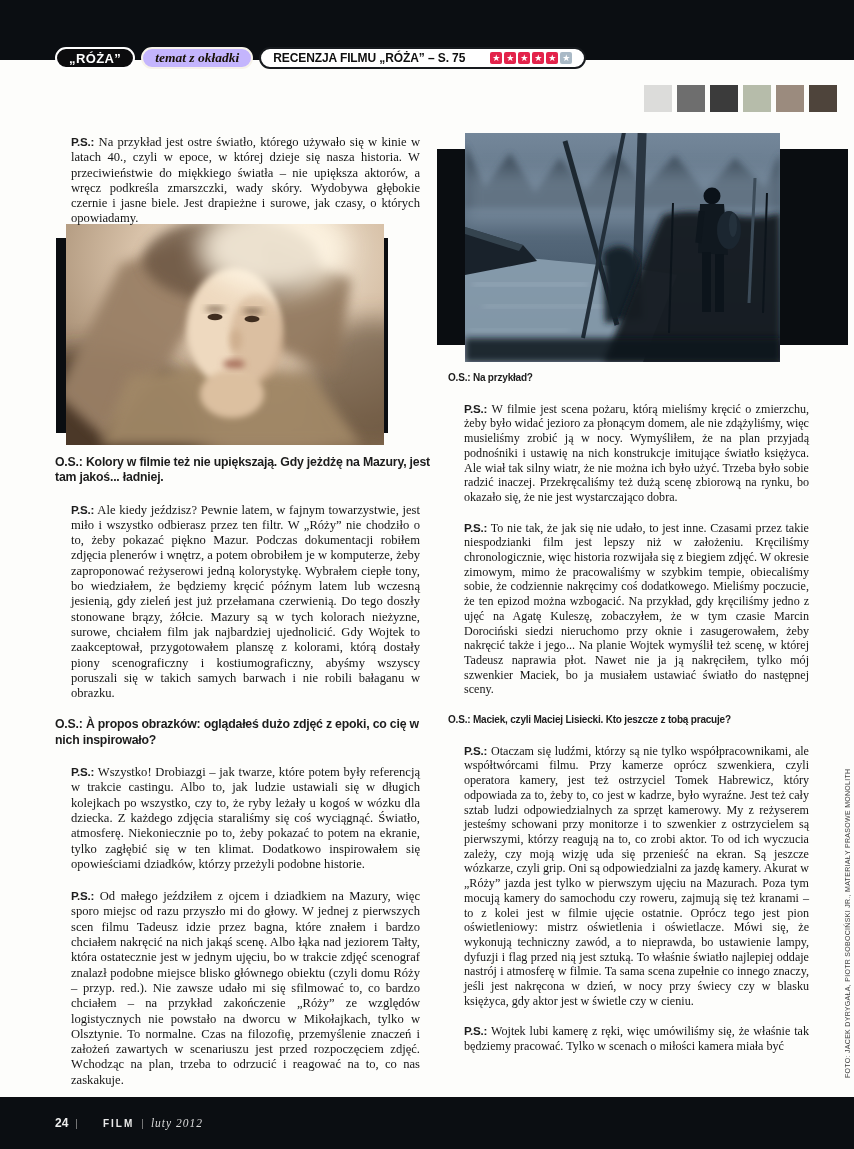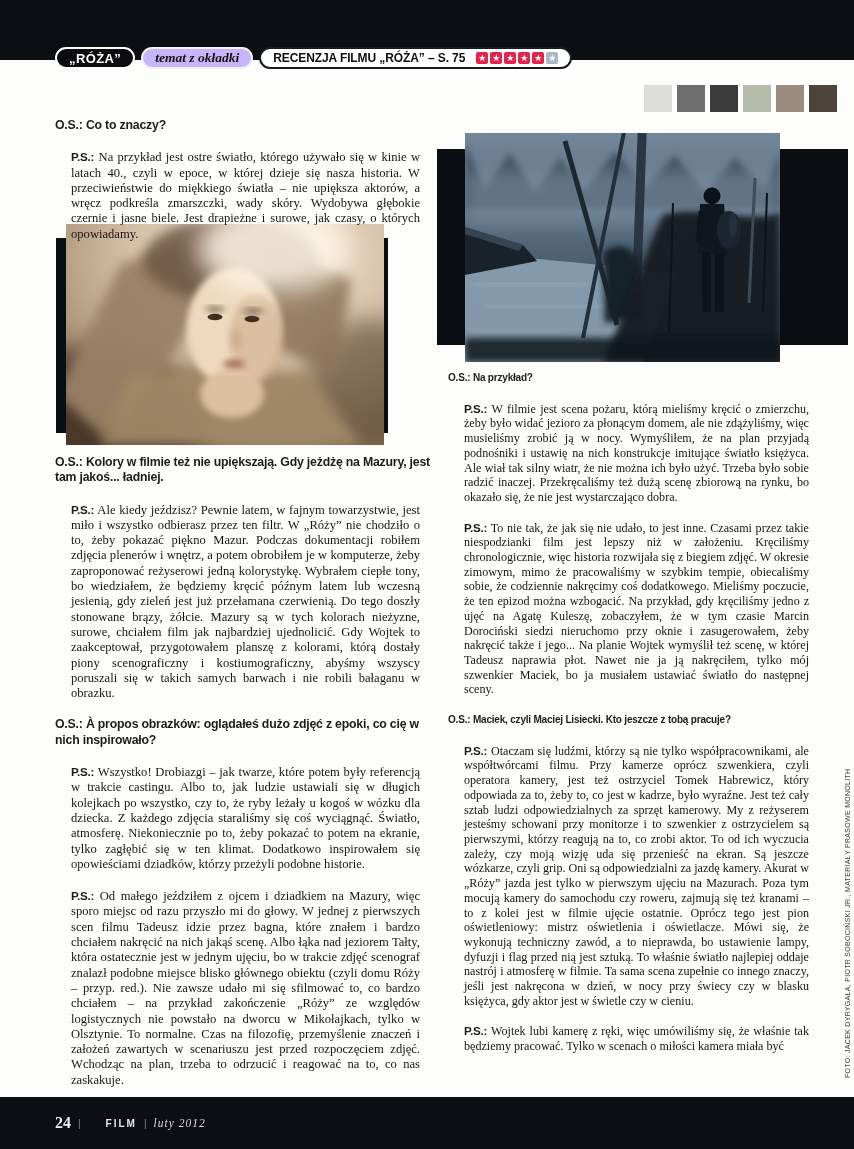--- a/index.html
+++ b/index.html
@@ -11,21 +11,21 @@
   
   .topbar { position:absolute; left:0; top:0; width:854px; height:60px; background:#0b0e12; }
   .badges { position:absolute; left:55px; top:47px; display:flex; gap:6px; height:22px; z-index:5; }
   .badge { border-radius:12px; display:flex; align-items:center; padding:0 12px;
            font-family:"Liberation Sans", sans-serif; white-space:nowrap; box-sizing:border-box; }
   .badge-roza { background:#0c0c0e; color:#ffffff; border:2px solid #ffffff;
                 font-weight:bold; font-size:13px; letter-spacing:.4px; }
   .badge-theme { color:#171004; border:2px solid #f6f2ea; font-family:"Liberation Serif", serif;
                  font-style:italic; font-weight:bold; font-size:13.5px; }
   .badge-review { background:#ffffff; color:#0e0e0e; border:2px solid #171a1e;
-                  font-weight:bold; font-size:12px; letter-spacing:-0.1px; gap:11px; }
+                  font-weight:bold; font-size:12px; letter-spacing:-0.1px; gap:25px; }
   .stars { display:flex; gap:2px; }
   .star { width:12px; height:12px; border-radius:2px; color:#ffffff; font-size:9px;
           line-height:12px; text-align:center; font-family:"DejaVu Sans", sans-serif; }
 
   
   .swatches { position:absolute; left:644px; top:85px; display:flex; gap:5px; }
   .swatch { width:28px; height:27px; }
 
   
   .panel { position:absolute; background:#0a0d11; }
@@ -55,22 +55,22 @@
   
   .credit { position:absolute; right:3px; top:768px; height:310px;
             writing-mode:vertical-rl; transform:rotate(180deg);
             font-family:"Liberation Sans", sans-serif; font-size:7px;
             letter-spacing:.3px; color:#3e3e3e; white-space:nowrap; }
 
   
   .footer { position:absolute; left:0; bottom:0; width:854px; height:52px;
             background:#0b0e12; display:flex; align-items:center;
             padding-left:55px; box-sizing:border-box; gap:7px; }
-  .footer .pageno { font-family:Liberation Serif, serif; font-weight:bold;
-                    font-size:16px; color:#eeeeee; }
+  .footer .pageno { font-family:Liberation Sans, sans-serif; font-weight:bold;
+                    font-size:12px; color:#eeeeee; }
   .footer .sep { color:#8a8a8a; font-size:10px; font-family:"Liberation Sans", sans-serif; }
   .footer .mag { font-family:"Liberation Sans", sans-serif; font-weight:bold;
                  font-size:10px; letter-spacing:2px; color:#e9e9e9;margin-left:18px; }
   .footer .issue { font-family:"Liberation Serif", serif; font-style:italic;
                    font-size:11.5px; letter-spacing:1px; color:#dddddd; }
 </style>
 </head>
 <body>
 
 <div class="topbar"></div>
@@ -175,21 +175,20 @@
   <ellipse cx="264" cy="97" rx="12" ry="19" fill="#1b2630"></ellipse>
   <ellipse cx="268" cy="92" rx="4" ry="12" fill="#2c3945" opacity="0.6"></ellipse>
   <rect x="237" y="119" width="9" height="60" fill="#0c141b"></rect>
   <rect x="250" y="121" width="9" height="58" fill="#0c141b"></rect>
   <rect x="232" y="78" width="6" height="32" fill="#0e161d" transform="rotate(6 235 94)"></rect>
   <rect x="0" y="205" width="315" height="24" fill="#0e161e" opacity="0.85" filter="url(#rb3)"></rect>
 </svg>
 
 <div class="col col-left-top">
   <div class="qa">
-    <p class="q">O.S.: Co to znaczy?</p>
     <p class="ans"><b class="ps">P.S.:</b> <span>Na przykład jest ostre światło, którego używało się w kinie w latach 40., czyli w epoce, w której dzieje się nasza historia. W przeciwieństwie do miękkiego światła – nie upiększa aktorów, a wręcz podkreśla zmarszczki, wady skóry. Wydobywa głębokie czernie i jasne biele. Jest drapieżne i surowe, jak czasy, o których opowiadamy.</span></p>
   </div>
 </div>
 
 <div class="col col-left-bottom">
   <div class="qa">
     <p class="q">O.S.: Kolory w filmie też nie upiększają. Gdy jeżdżę na Mazury, jest tam jakoś... ładniej.</p>
     <p class="ans"><b class="ps">P.S.:</b> <span>Ale kiedy jeździsz? Pewnie latem, w fajnym towarzystwie, jest miło i wszystko odbierasz przez ten filtr. W „Róży” nie chodziło o to, żeby pokazać piękno Mazur. Podczas dokumentacji robiłem zdjęcia plenerów i wnętrz, a potem obrobiłem je w komputerze, żeby zaproponować reżyserowi jedną kolorystykę. Wybrałem ciepłe tony, bo wiedziałem, że będziemy kręcić późnym latem lub wczesną jesienią, gdy zieleń jest już przełamana czerwienią. Do tego doszły stonowane brązy, żółcie. Mazury są w tych kolorach nieżyzne, surowe, chciałem film jak najbardziej ujednolicić. Gdy Wojtek to zaakceptował, przygotowałem planszę z kolorami, którą dostały piony scenograficzny i kostiumograficzny, abyśmy wszyscy poruszali się w takich samych barwach i nie robili bałaganu w obrazku.</span></p>
   </div>
   <div class="qa">

